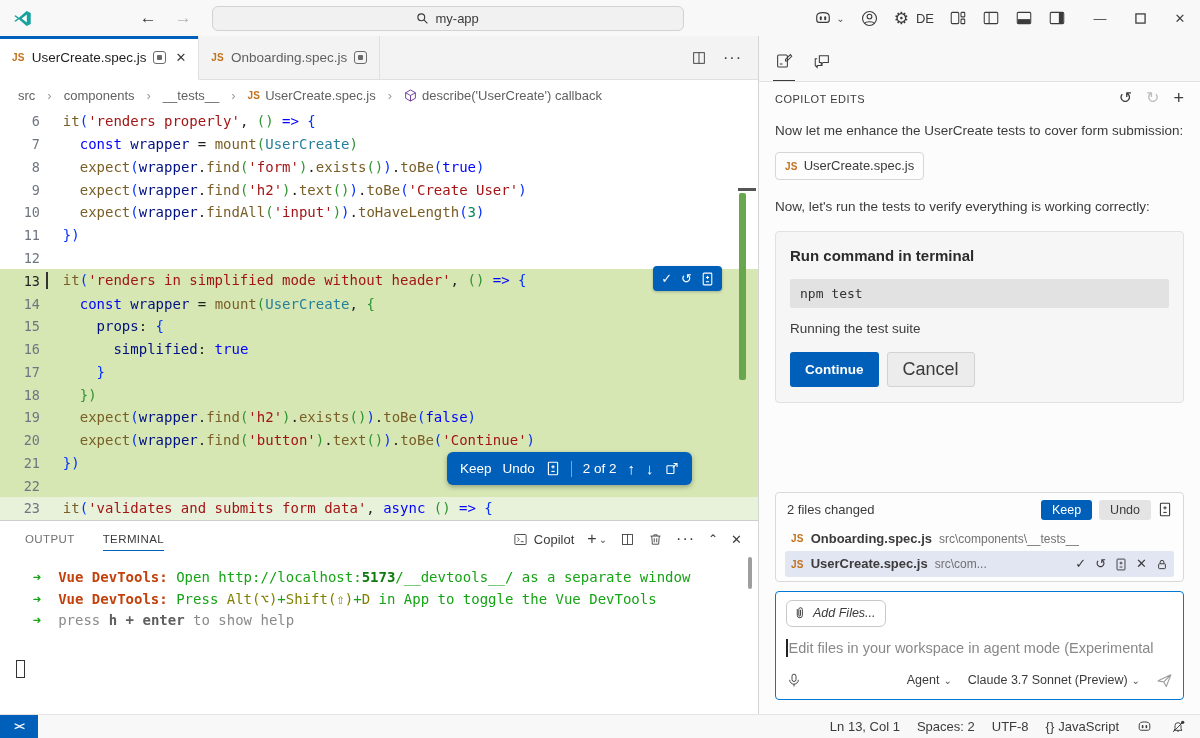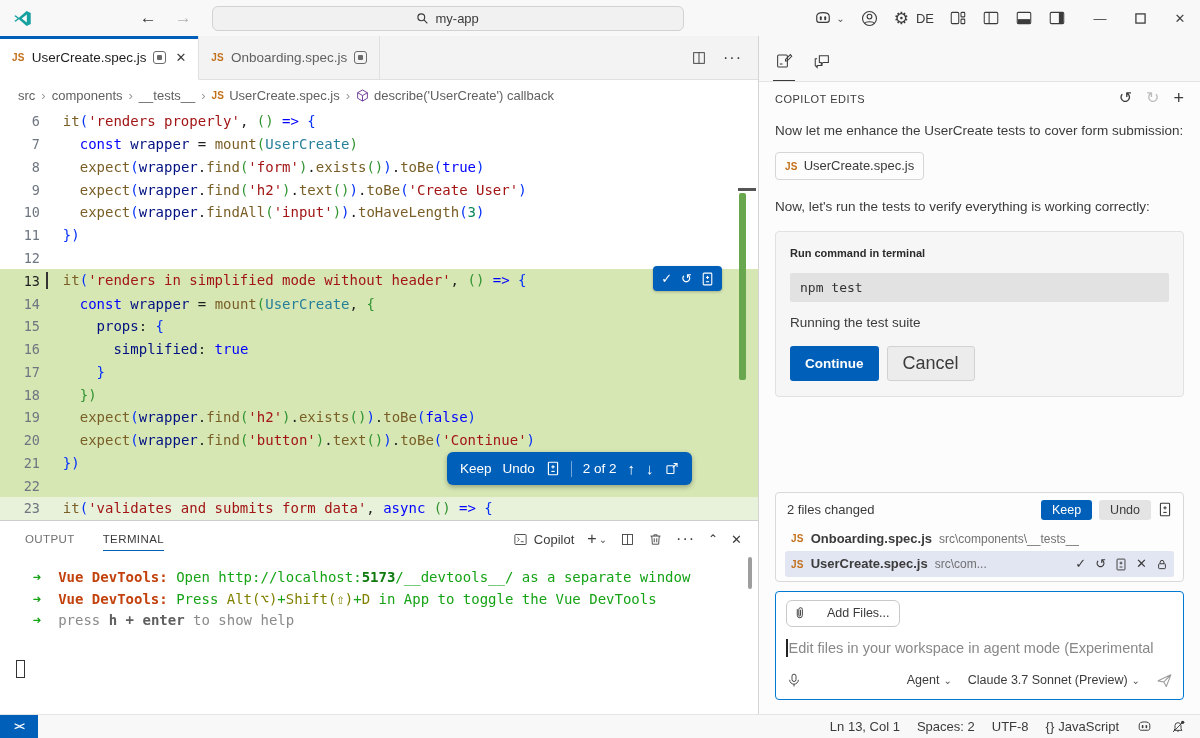--- a/index.html
+++ b/index.html
@@ -36,21 +36,21 @@
   .tab.active::before { content:""; position:absolute; top:0; left:0; right:0; height:2.5px; background:#005FB8; }
   .js-badge { font-size:10px; font-weight:bold; color:#C4711D; letter-spacing:.2px; }
   .dirty { width:13px; height:13px; border:1.3px solid #6b6b6b; border-radius:3px;
     display:flex; align-items:center; justify-content:center; }
   .dirty i { width:5px; height:5px; background:#6b6b6b; border-radius:1px; }
   .tab .close { font-size:13px; color:#3b3b3b; margin-left:2px; }
   .tab-actions { margin-left:auto; display:flex; align-items:center; gap:16px; padding-right:16px; color:#3b3b3b; }
   .dots { font-size:16px; letter-spacing:1px; color:#3b3b3b; }
 
   
-  .breadcrumb { height:30px; display:flex; align-items:center; gap:5px; padding-left:18px;
+  .breadcrumb { height:30px; display:flex; align-items:center; gap:11px; padding-left:18px;
     font-size:13px; color:#616161; background:#fff; }
   .breadcrumb .sep { color:#9a9a9a; font-size:13px; padding:0 1px; }
   .crumb { display:flex; align-items:center; gap:5px; }
 
   
   .editor { position:relative; height:410px; background:#fff; overflow:hidden;
     font-family:"DejaVu Sans Mono","Liberation Mono",monospace; }
   .code-line { display:flex; height:22.78px; align-items:center; font-size:14px; white-space:pre; }
   .code-line.added { background:#D6E7B4; }
   .code-line.added2 { background:#E8F2DA; }
@@ -94,42 +94,42 @@
   .rp-head { height:33px; display:flex; align-items:center; padding:0 16px; }
   .rp-title { font-size:11px; letter-spacing:.5px; color:#3b3b3b; }
   .rp-head-icons { margin-left:auto; display:flex; gap:14px; font-size:16px; color:#3b3b3b; }
   .rp-head-icons .disabled { color:#bdbdbd; }
   .rp-body { flex:1; display:flex; flex-direction:column; padding:6px 16px 14px; font-size:13.5px;
     line-height:1.5; color:#3b3b3b; overflow:hidden; background:#fcfcfc; }
   .chip { display:inline-flex; align-items:center; gap:6px; border:1px solid #d6d6d6; background:#fdfdfd;
     border-radius:4px; padding:3px 9px; font-size:13px; margin:11px 0 3px; width:fit-content; }
   .msg2 { margin-top:14px; }
   .card { margin-top:14px; background:#f6f6f6; border:1px solid #e1e1e1; border-radius:4px; padding:13px 14px 15px; }
-  .card-title { font-weight:bold; font-size:11px; color:#2b2b2b; }
+  .card-title { font-weight:bold; font-size:15px; color:#2b2b2b; }
   .card-code { margin-top:11px; background:#e2e2e2; border-radius:2px; padding:5px 10px;
     font-family:"DejaVu Sans Mono","Liberation Mono",monospace; font-size:13px; color:#333; }
   .card-desc { margin-top:11px; }
   .card-btns { margin-top:13px; display:flex; gap:8px; }
   .btn-primary { background:#005FB8; color:#fff; border:none; border-radius:3px; padding:6px 15px; font-size:13.5px;
     font-family:"Liberation Sans",sans-serif;font-weight:bold; }
   .btn-secondary { background:#ececec; color:#3b3b3b; border:1px solid #d2d2d2; border-radius:3px; padding:6px 15px;
     font-size:18px; font-family:"Liberation Sans",sans-serif; }
   .changes { margin-top:auto; border:1px solid #d9d9d9; border-radius:4px; background:#fdfdfd; padding:7px 9px 4px; }
   .changes-head { display:flex; align-items:center; gap:20px; font-size:13px; padding:0 2px 6px; }
   .btn-mini { border:none; border-radius:3px; padding:3px 11px; font-size:12.5px; font-family:"Liberation Sans",sans-serif; }
   .btn-mini.keep { background:#005FB8; color:#fff; }
   .btn-mini.undo { background:#e4e4e4; color:#3b3b3b; }
   .file-row { display:flex; align-items:center; gap:7px; padding:3px 6px; font-size:13px; border-radius:3px; }
   .file-row .fname { font-weight:bold; color:#3b3b3b; }
   .file-row .fpath { color:#717171; font-size:12px; white-space:nowrap; overflow:hidden; }
   .file-row.selected { background:#E2E5F2; }
   .row-icons { margin-left:auto; display:flex; align-items:center; gap:9px; color:#3b3b3b; font-size:13px; }
   .chat-input { margin-top:9px; border:1px solid #0078D4; border-radius:4px; background:#fff; padding:8px 10px 9px; }
-  .addfiles { display:inline-flex; align-items:center; gap:21px; border:1px solid #c9c9c9; border-radius:6px;
-    padding:3px 9px 3px 6px; font-size:12.5px; color:#3b3b3b; }
+  .addfiles { display:inline-flex; align-items:center; gap:7px; border:1px solid #c9c9c9; border-radius:6px;
+    padding:3px 9px 3px 6px; font-size:12.5px; color:#3b3b3b;font-style:italic; }
   .placeholder-row { margin-top:11px; display:flex; align-items:center; font-size:14.5px; color:#888;
     white-space:nowrap; overflow:hidden; }
   .chat-bottom { margin-top:12px; display:flex; align-items:center; }
   .chat-bottom .right { margin-left:auto; display:flex; align-items:center; gap:16px; font-size:12.5px; color:#3b3b3b; }
   .ddl { display:flex; align-items:center; gap:4px; }
   .chev { font-size:10px; color:#555; }
 
   
   .statusbar { height:24px; background:#f8f8f8; border-top:1px solid #e5e5e5; display:flex; align-items:center; font-size:13px; }
   .remote { width:38px; height:100%; background:#005FB8; color:#fff; display:flex; align-items:center;

